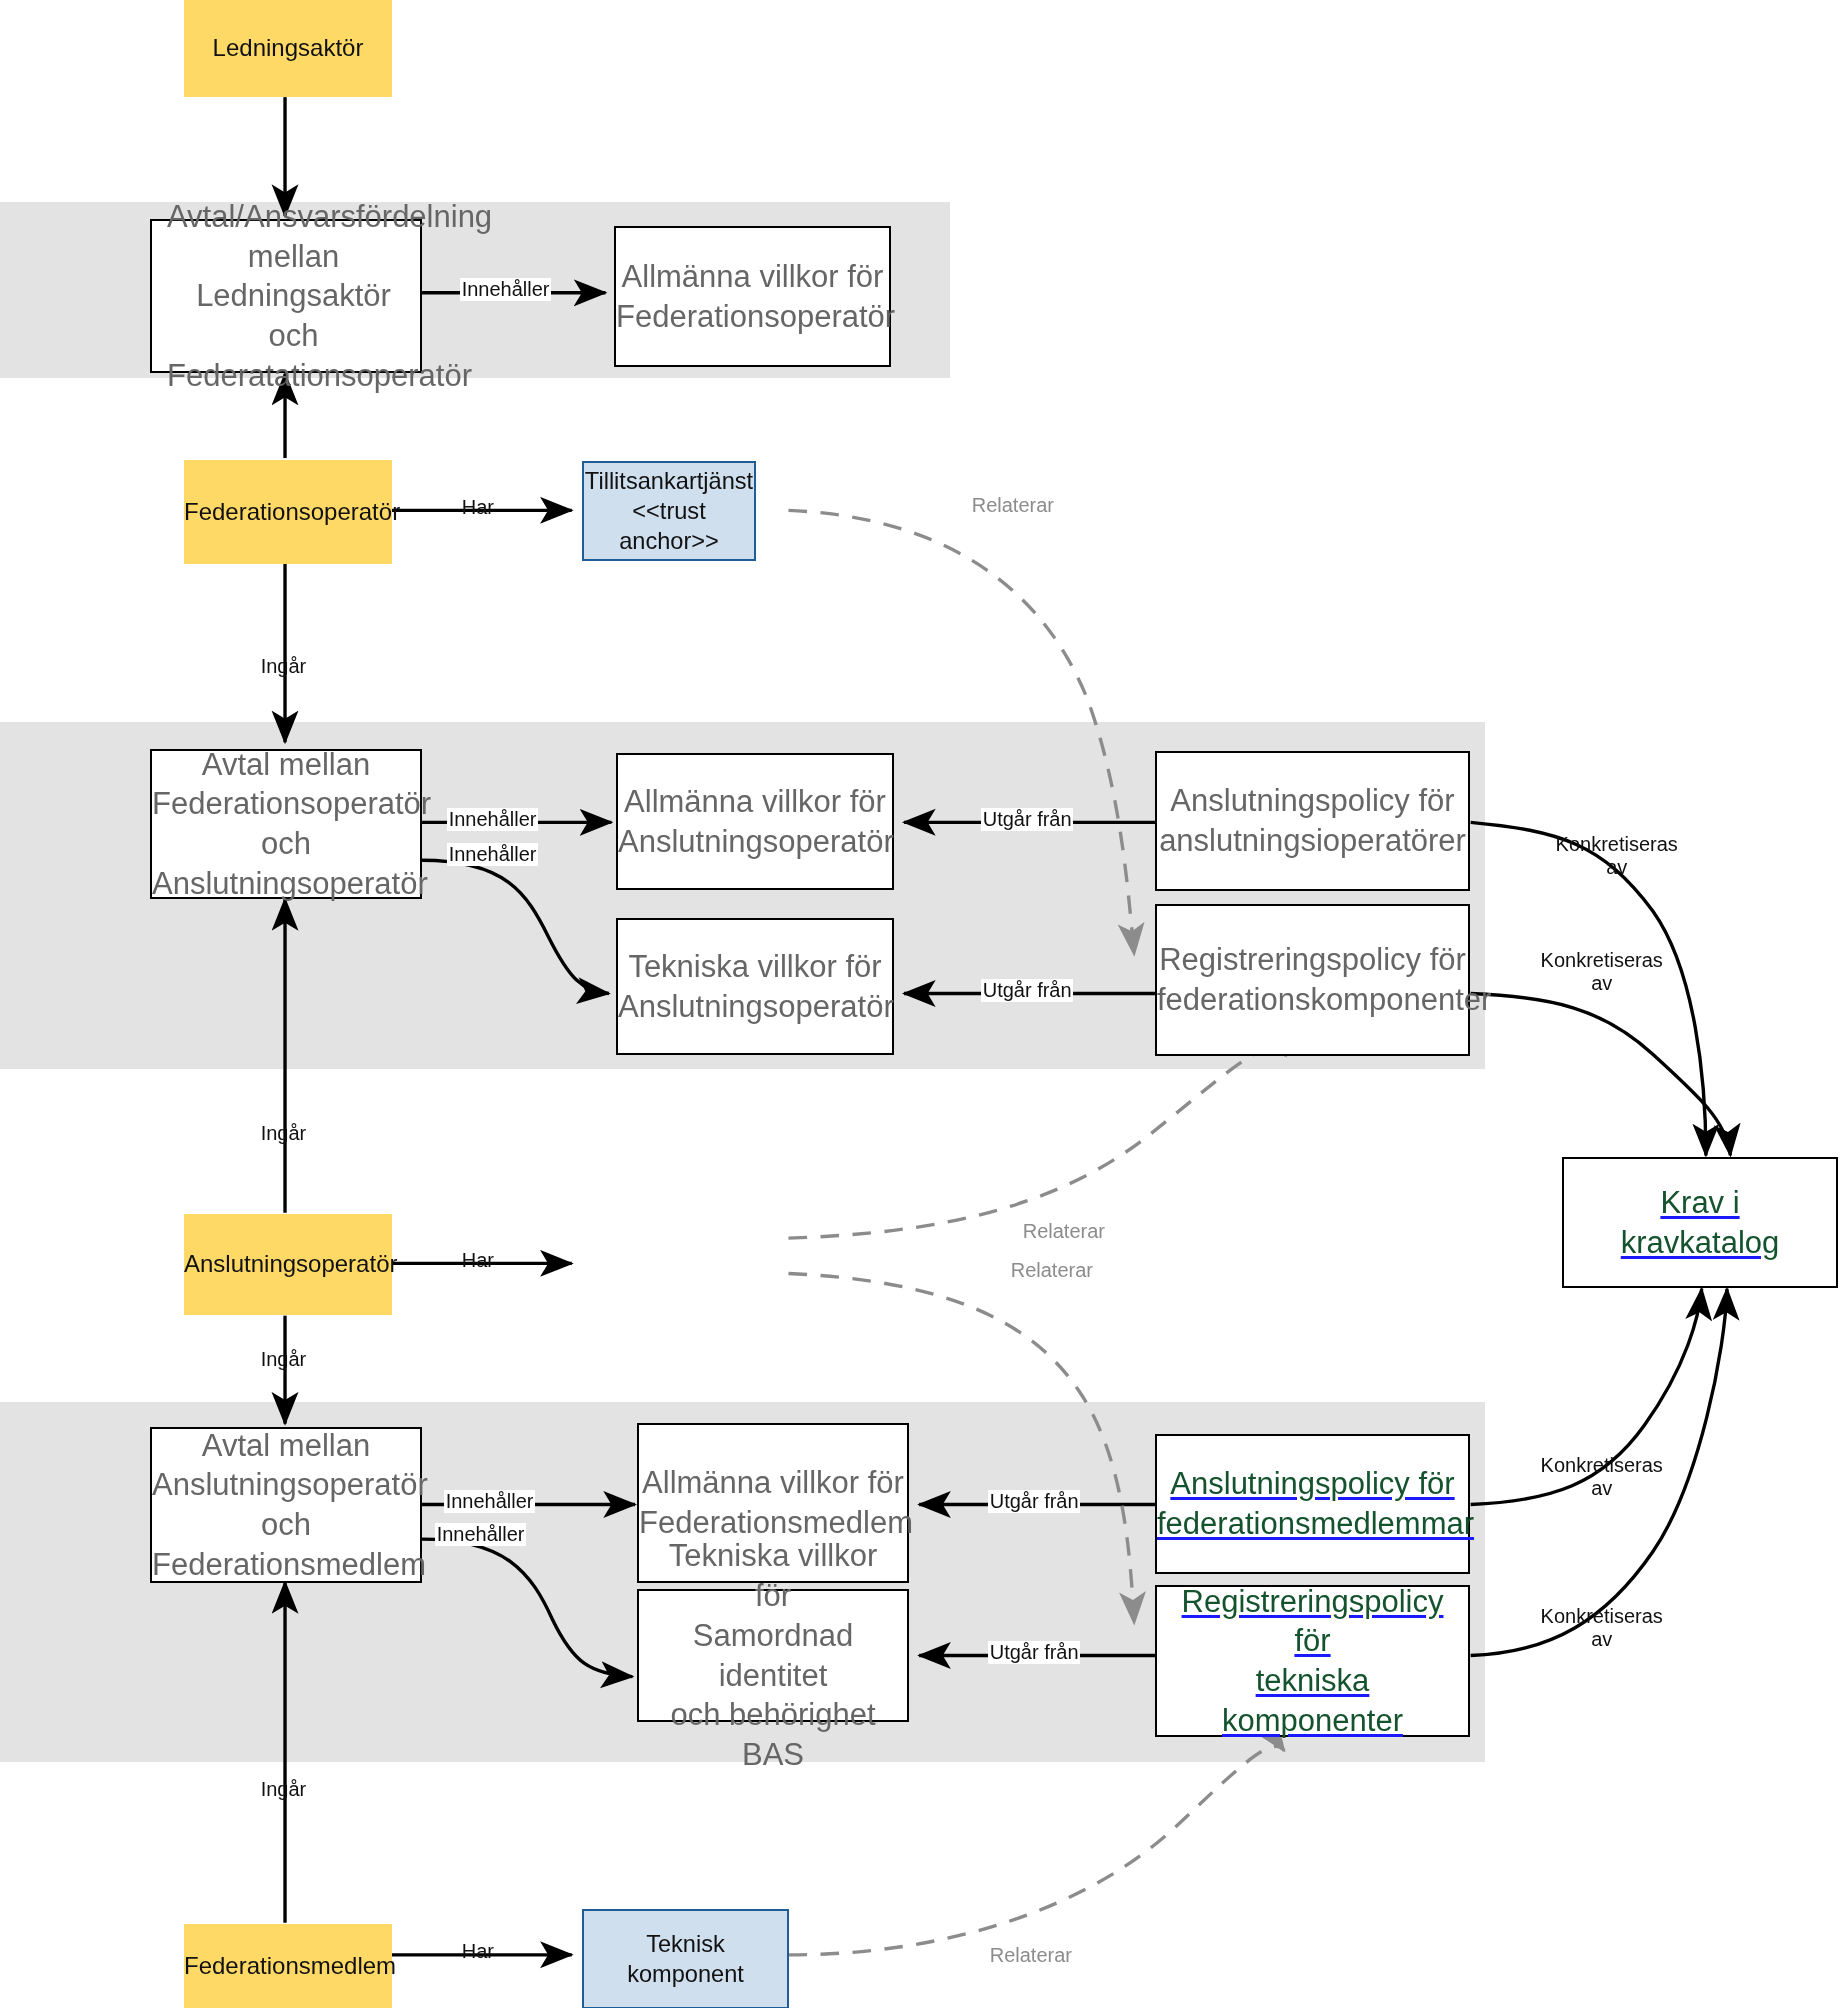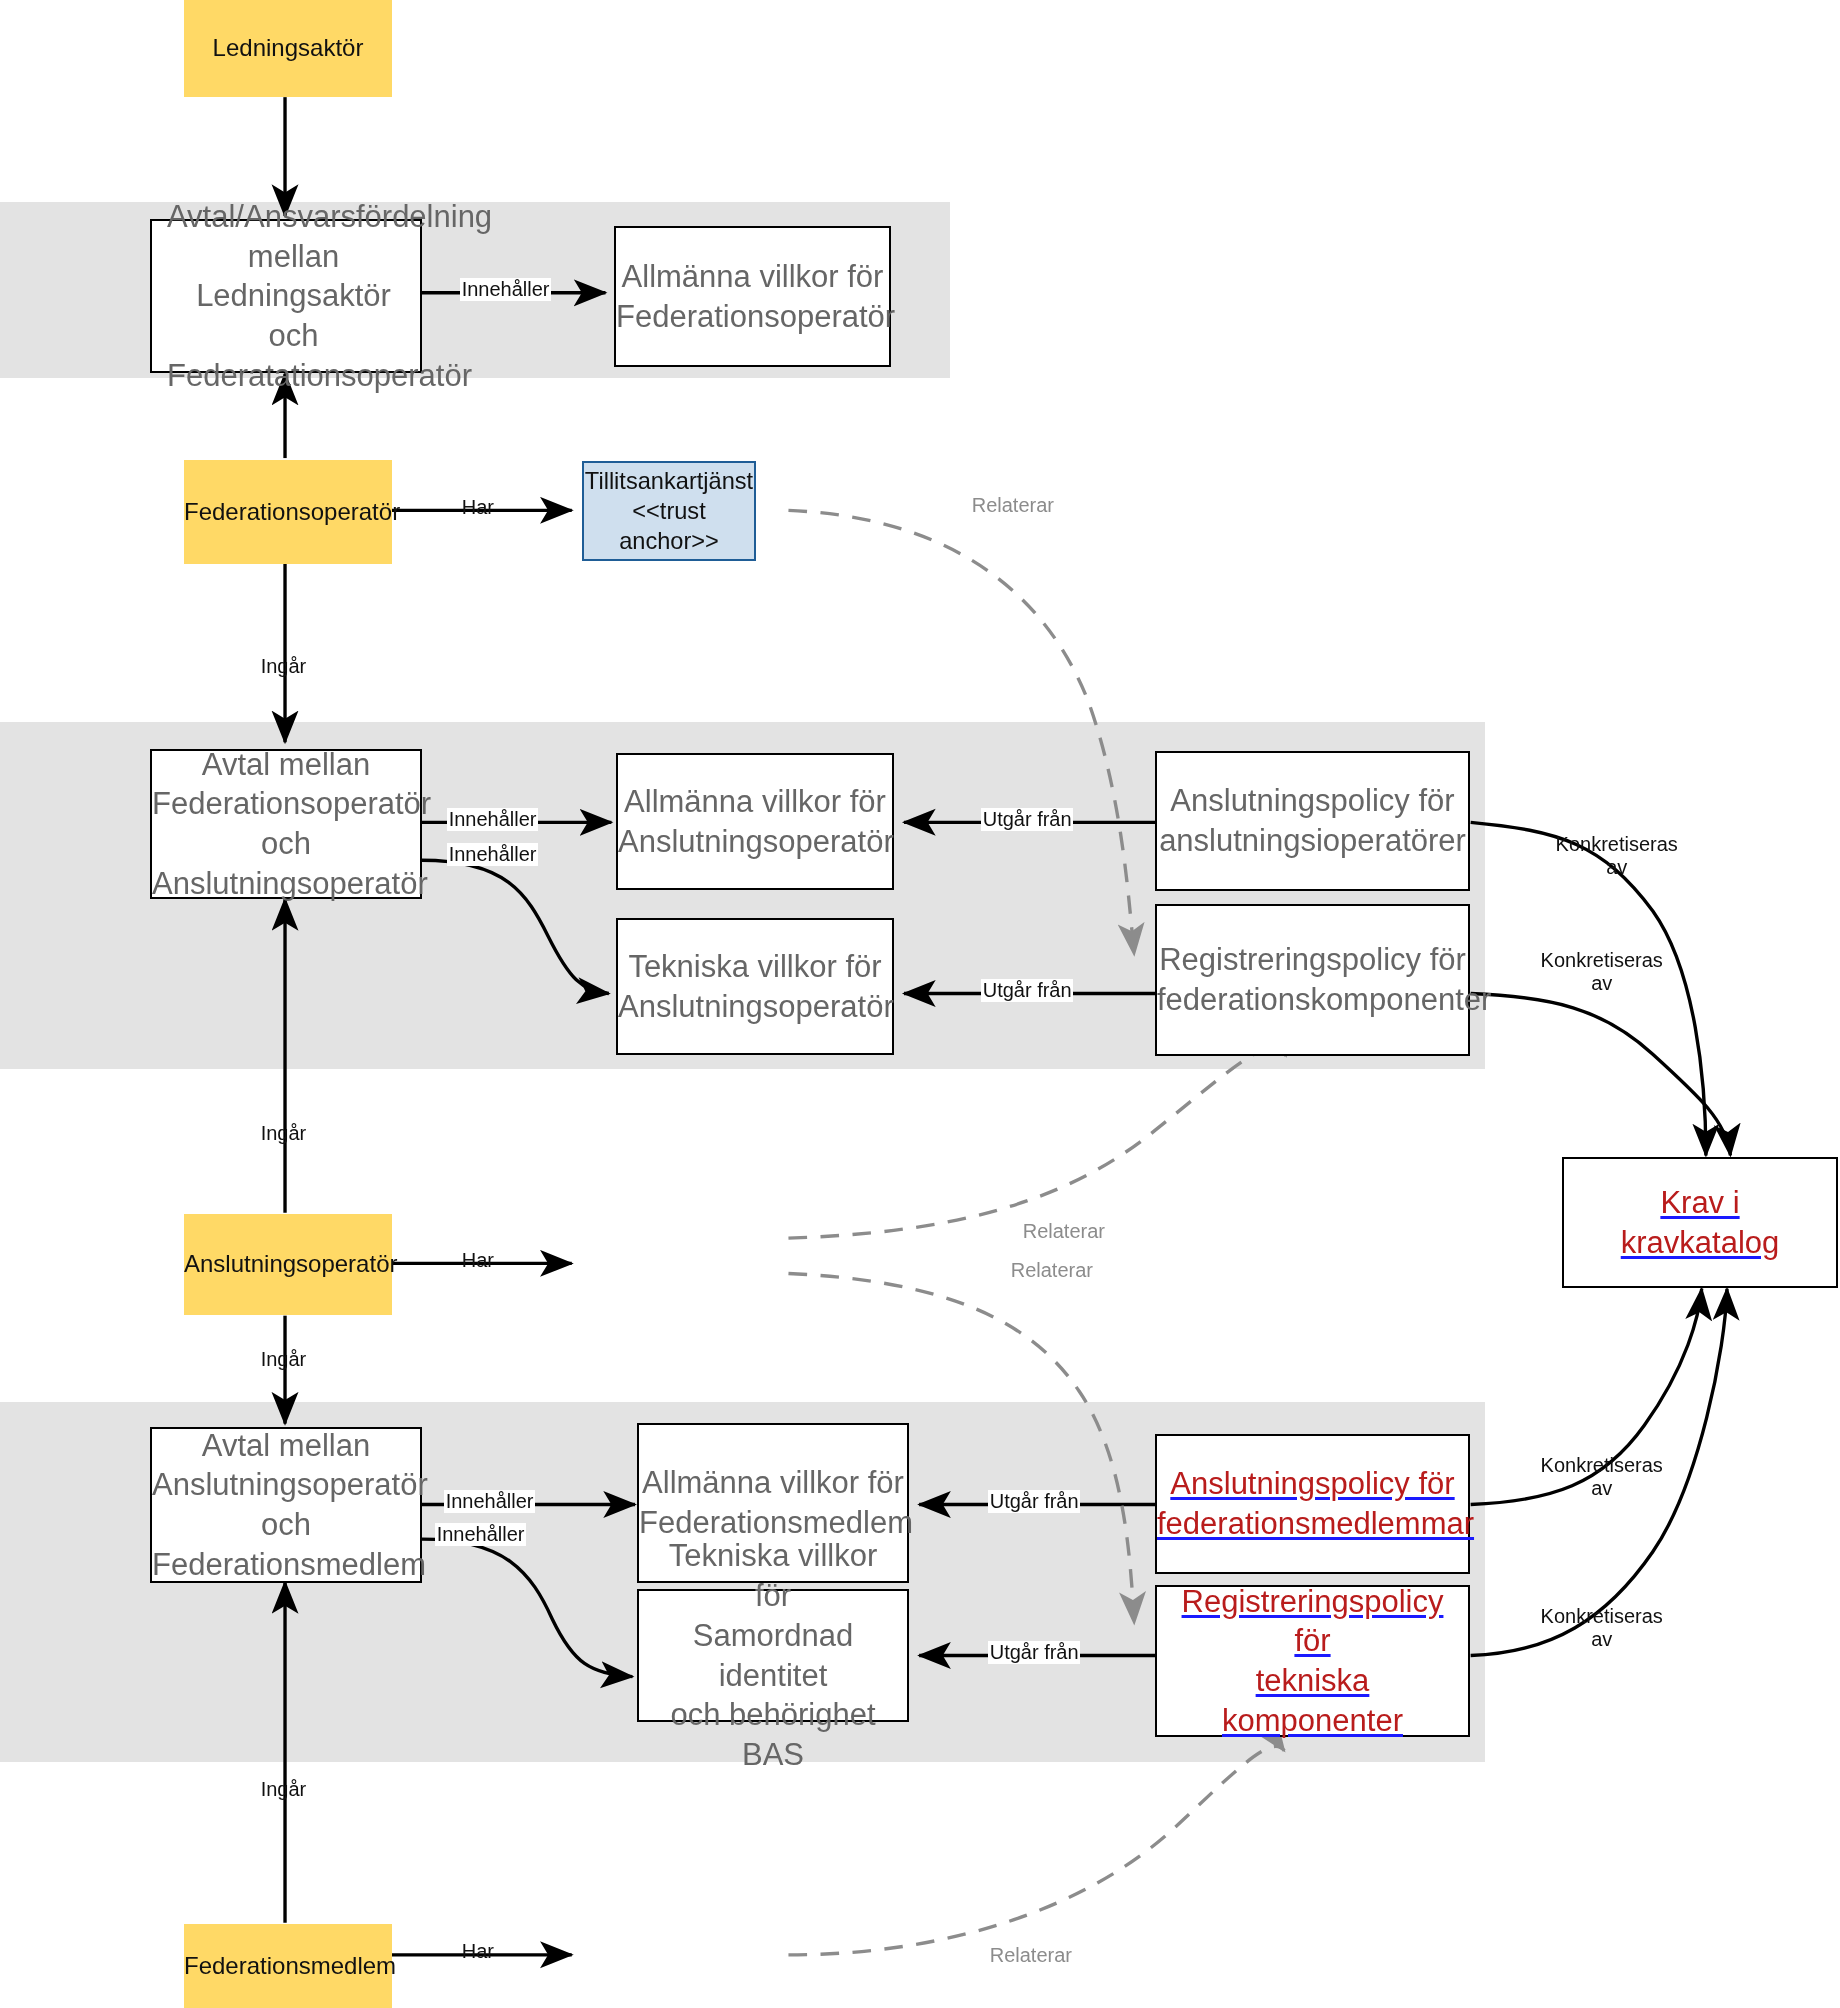--- a/index.html
+++ b/index.html
@@ -10,21 +10,21 @@
   .band{position:absolute;background:#e3e3e3;}
 
   .node{position:absolute;box-sizing:border-box;display:flex;align-items:center;
         justify-content:center;text-align:center;line-height:1.28;}
   .doc{background:#ffffff;border:2.5px solid #000000;color:#666666;font-size:31px;}
   .actor{background:#ffd966;border:none;color:#111111;font-size:24px;}
   .svc{background:#cfdfee;border:2.5px solid #1f5d96;color:#111111;font-size:23.6px;}
 
   .doc .inner,.actor .inner,.svc .inner{padding:0 8.4px;width:100%;}
 
-  .link{color:#b91c1c;text-decoration:underline;text-decoration-color:#1a1aff;
+  .link{color:#14532d;text-decoration:underline;text-decoration-color:#1a1aff;
         text-decoration-thickness:2.5px;text-underline-offset:3.4px;}
 
   
   .elabel{position:absolute;font-size:20px;color:#111111;white-space:nowrap;
           background:#ffffff;padding:0 1.7px;line-height:1.15;}
   .elabel.nobg{background:transparent;}
   .elabel.gray{color:#8c8c8c;background:transparent;}
   .elabel.c2{text-align:center;white-space:normal;}
 </style>
 </head>
@@ -216,20 +216,23 @@
     <span class="inner link">
       <span>Registreringspolicy för</span><br>
       <span>tekniska komponenter</span>
     </span>
   </div>
 
   <div class="node actor" style="left:184px;top:1924px;width:208px;height:84px;">
     <span class="inner">Federationsmedlem</span>
   </div>
 
+  <div class="node svc" style="left:582px;top:1909px;width:207px;height:100px;">
+    <span class="inner">Teknisk komponent</span>
+  </div>
 
   <div class="elabel" style="left:460px;top:278px;">Innehåller</div>
   <div class="elabel" style="left:447px;top:808px;">Innehåller</div>
   <div class="elabel" style="left:447px;top:843px;">Innehåller</div>
   <div class="elabel" style="left:444px;top:1490px;">Innehåller</div>
   <div class="elabel" style="left:435px;top:1523px;">Innehåller</div>
 
   <div class="elabel nobg" style="left:460px;top:496px;">Har</div>
   <div class="elabel nobg" style="left:460px;top:1249px;">Har</div>
   <div class="elabel nobg" style="left:460px;top:1940px;">Har</div>

